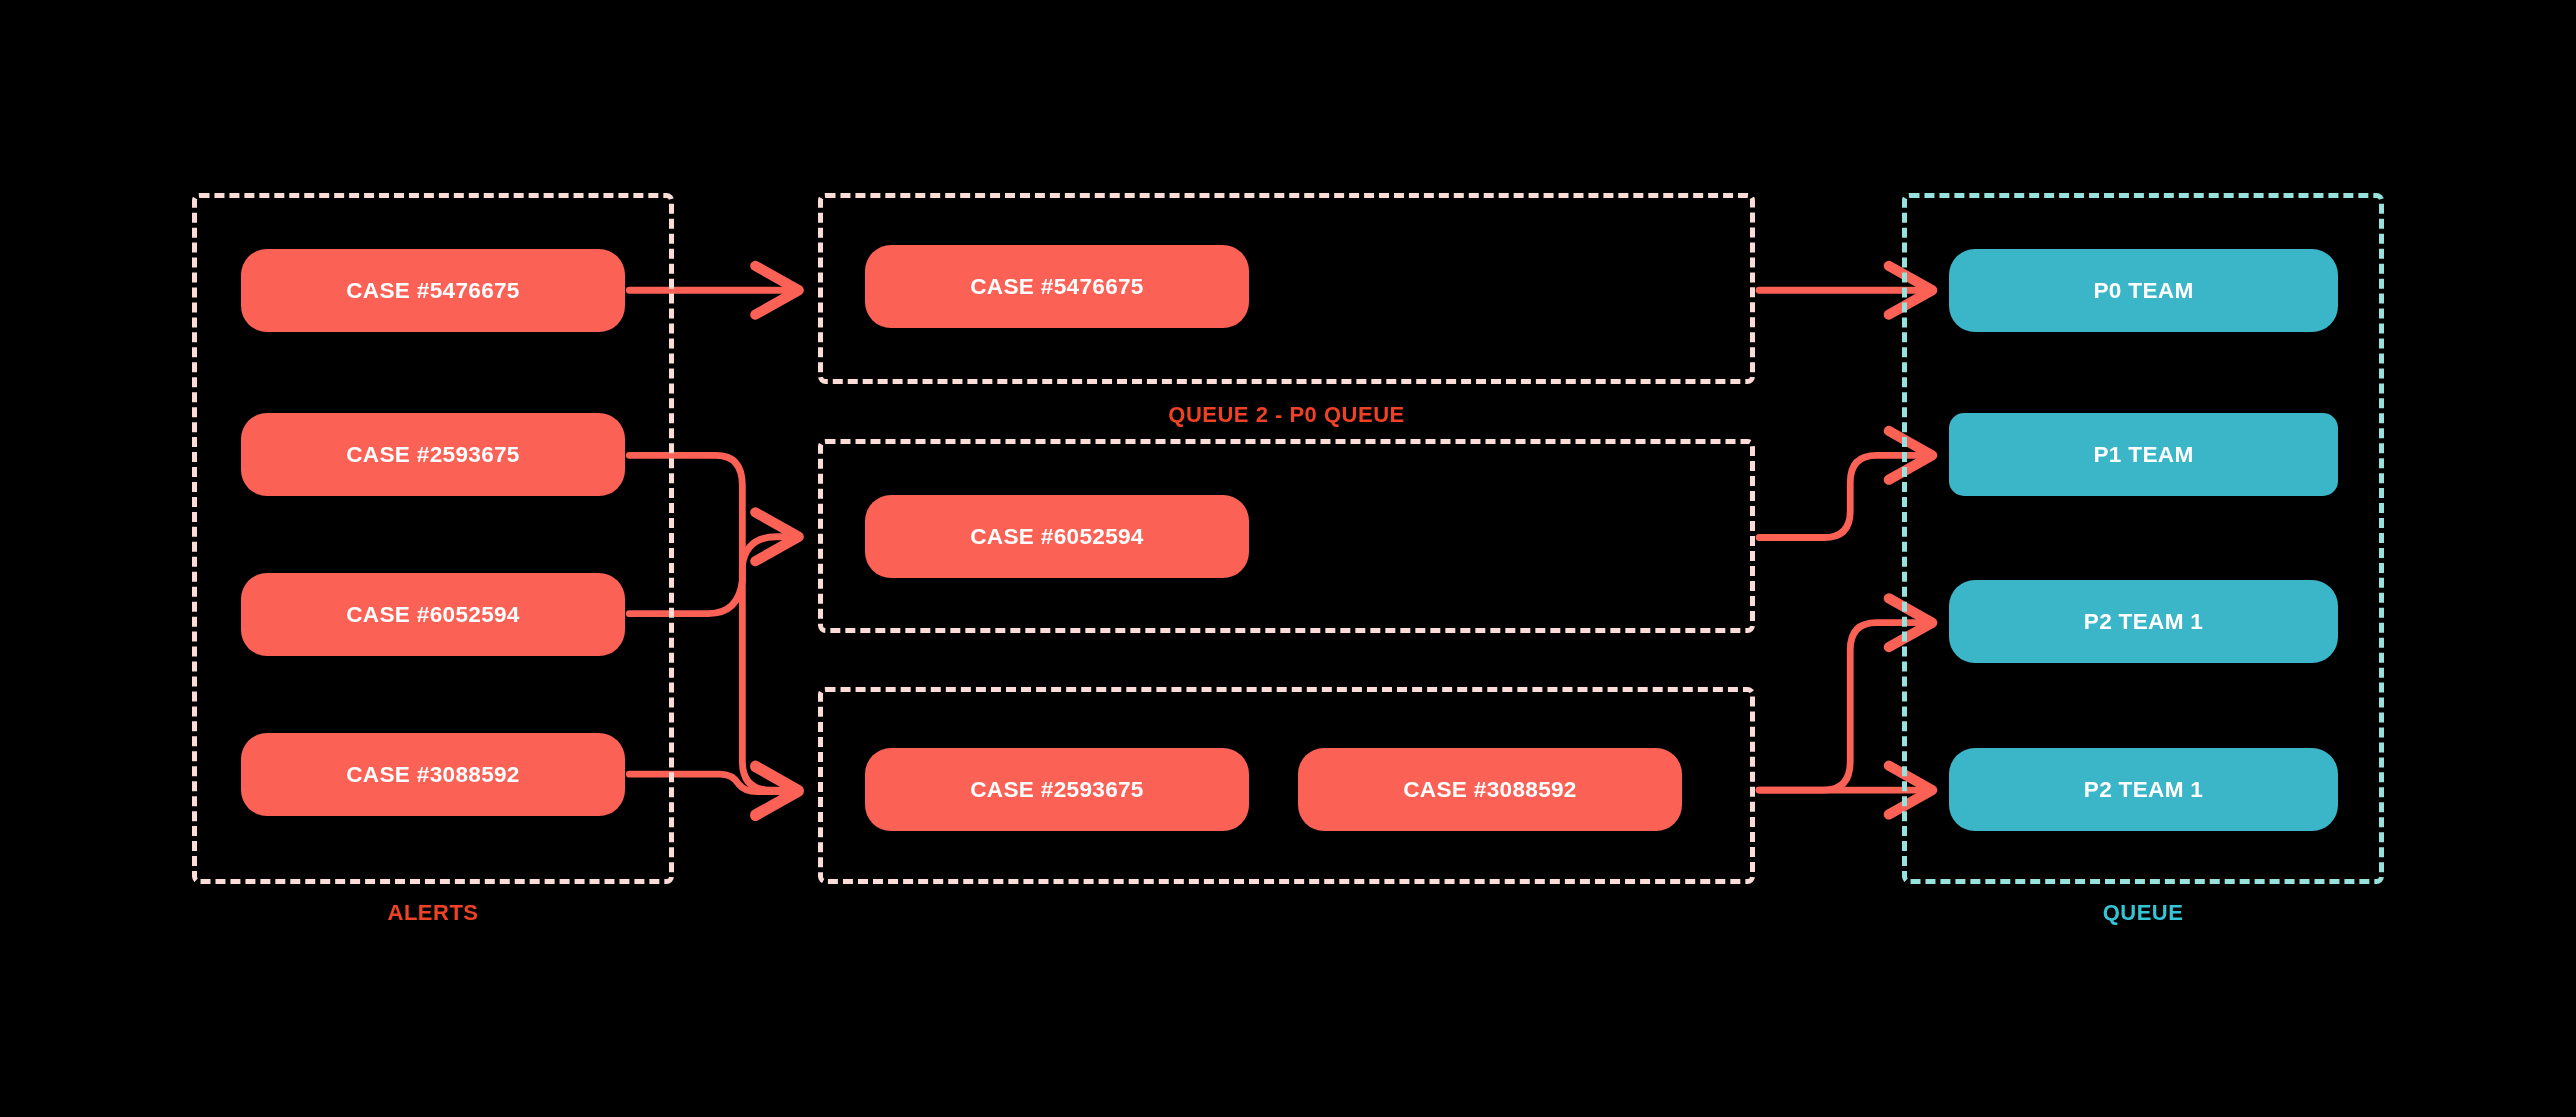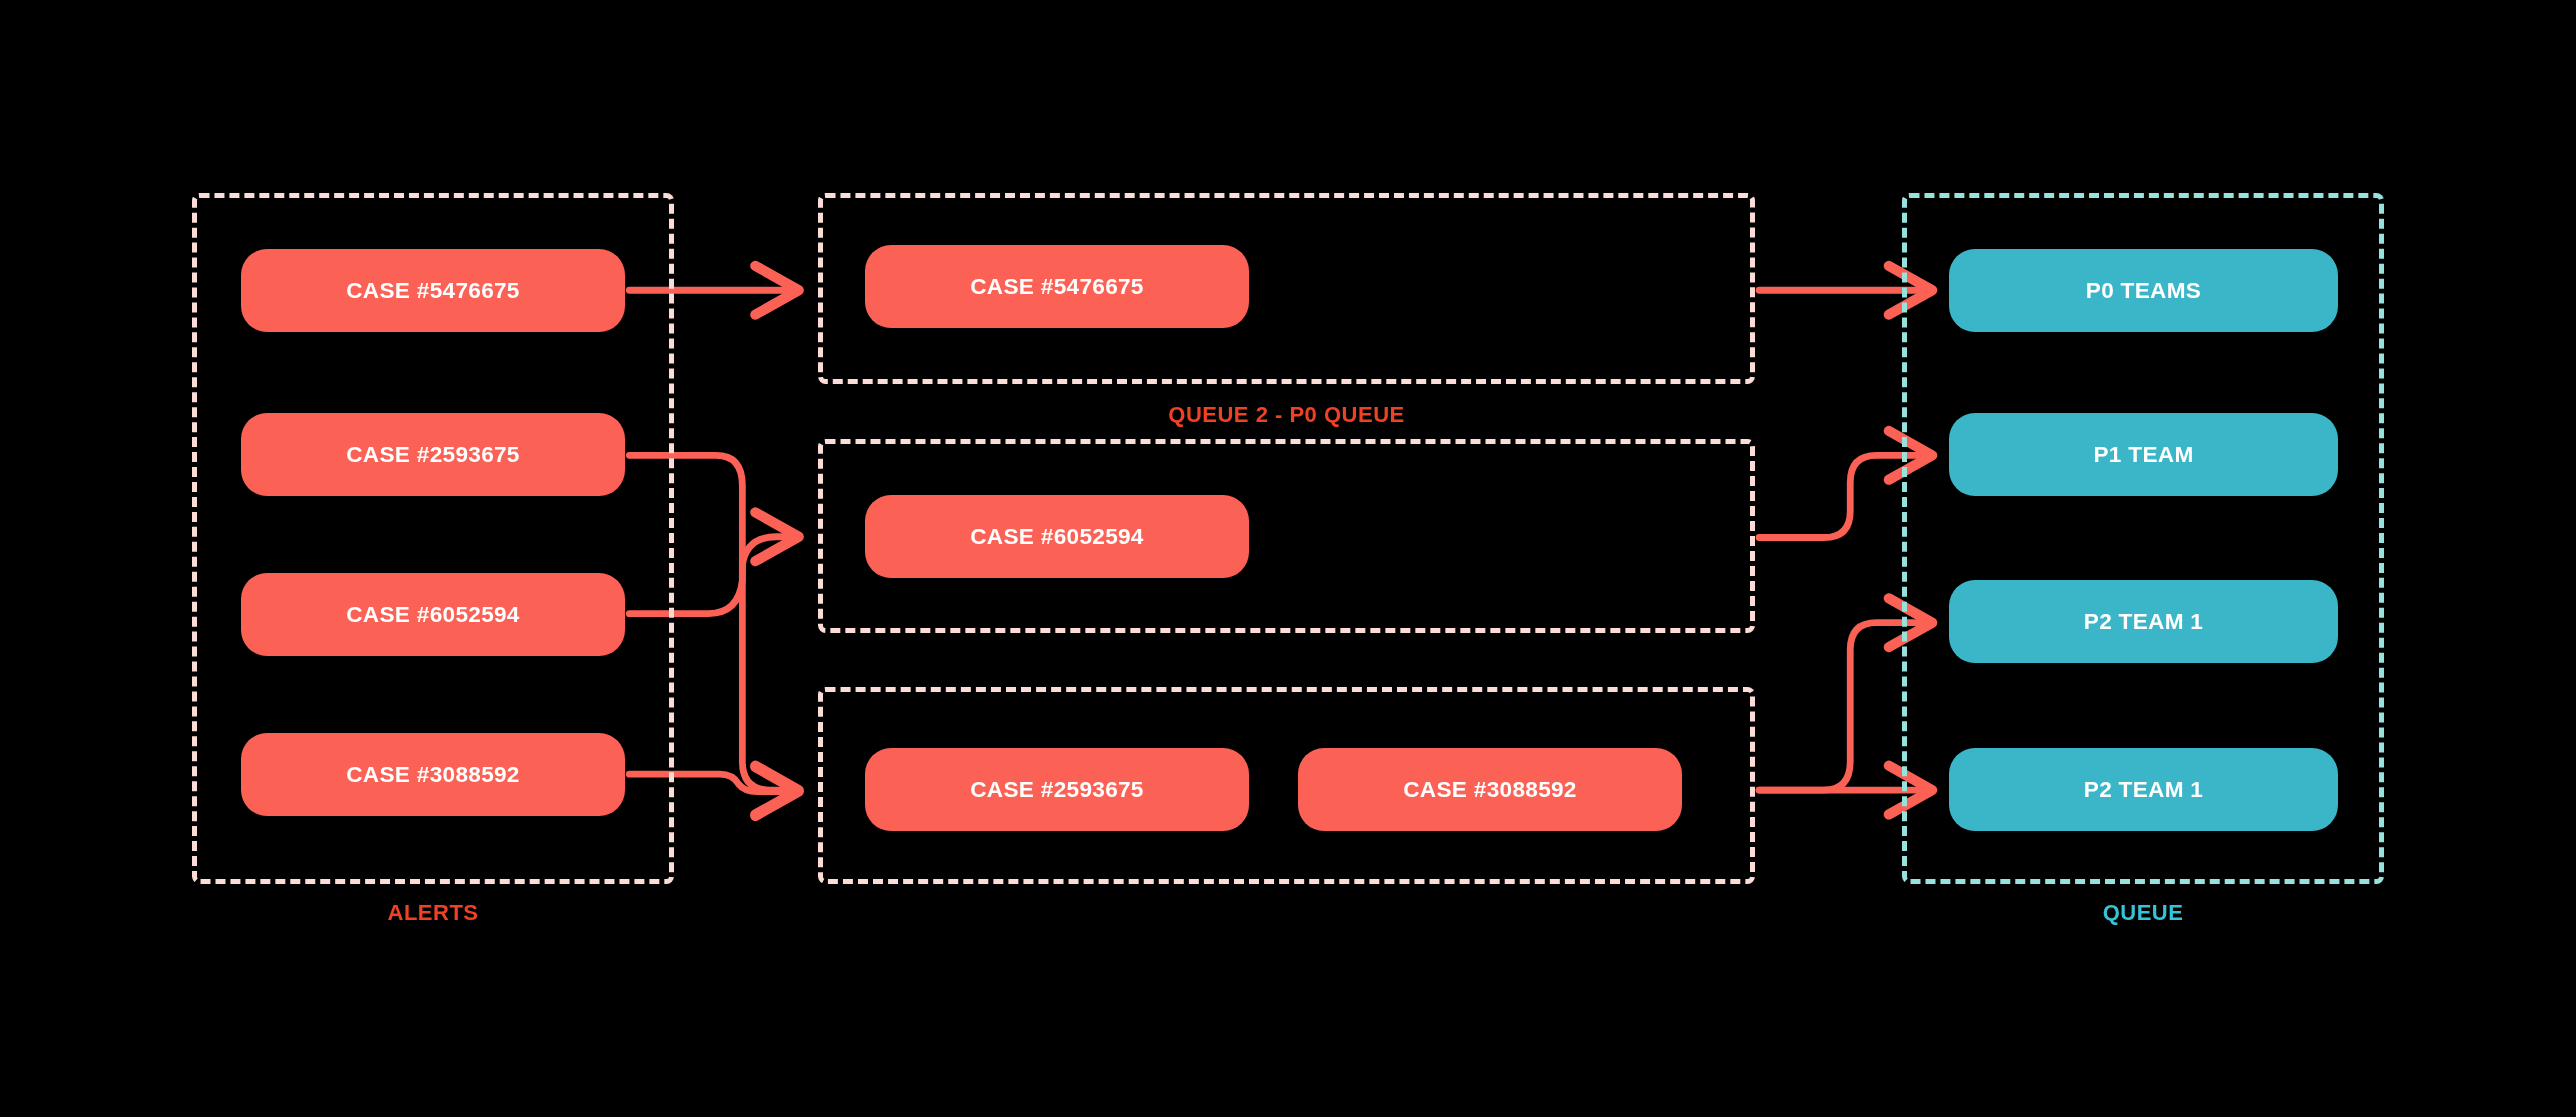--- a/index.html
+++ b/index.html
@@ -146,24 +146,24 @@
   </div>
 
   <div class="pill case" style="left:1298px; top:748px; width:384px; height:83px;">
     <span>CASE #3088592</span>
   </div>
 
 
   <div class="group teams" style="left:1902px; top:193px; width:482px; height:691px;"></div>
 
   <div class="pill team" style="left:1949px; top:249px; width:389px; height:83px;">
-    <span>P0 TEAMS</span>
+    <span>P0 TEAM</span>
   </div>
 
-  <div class="pill team" style="left:1949px; top:413px; width:389px; height:83px;">
+  <div class="pill team" style="left:1949px; top:413px; width:389px; height:83px;border-radius:15px;">
     <span>P1 TEAM</span>
   </div>
 
   <div class="pill team" style="left:1949px; top:580px; width:389px; height:83px;">
     <span>P2 TEAM 1</span>
   </div>
 
   <div class="pill team" style="left:1949px; top:748px; width:389px; height:83px;">
     <span>P2 TEAM 1</span>
   </div>

